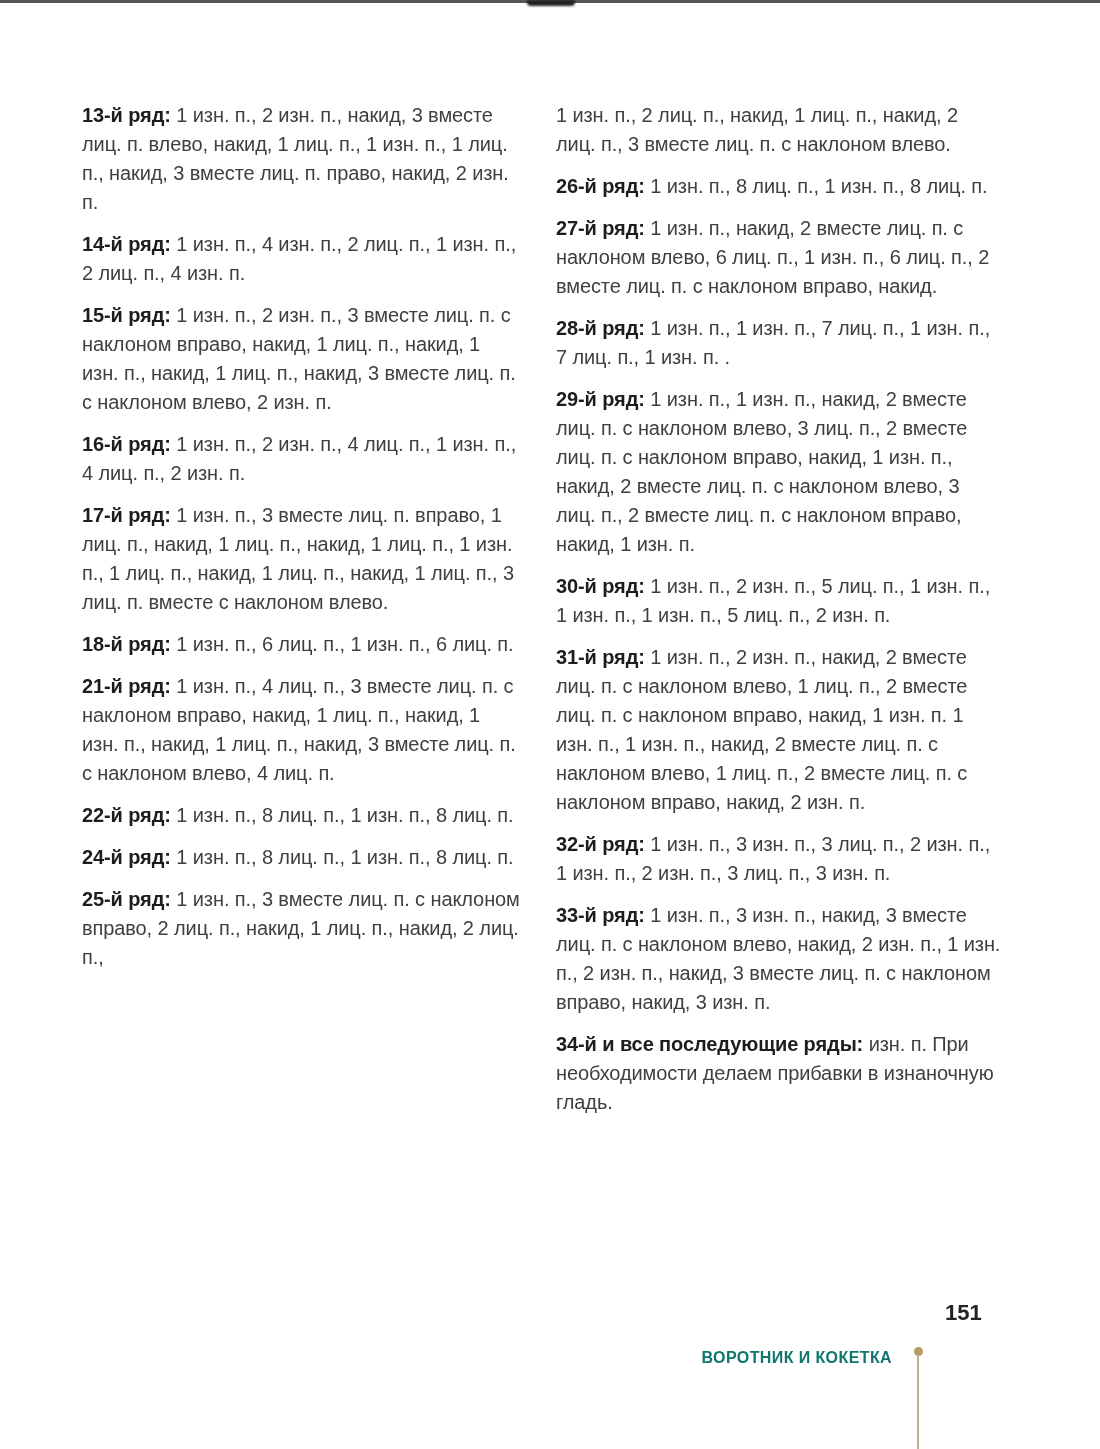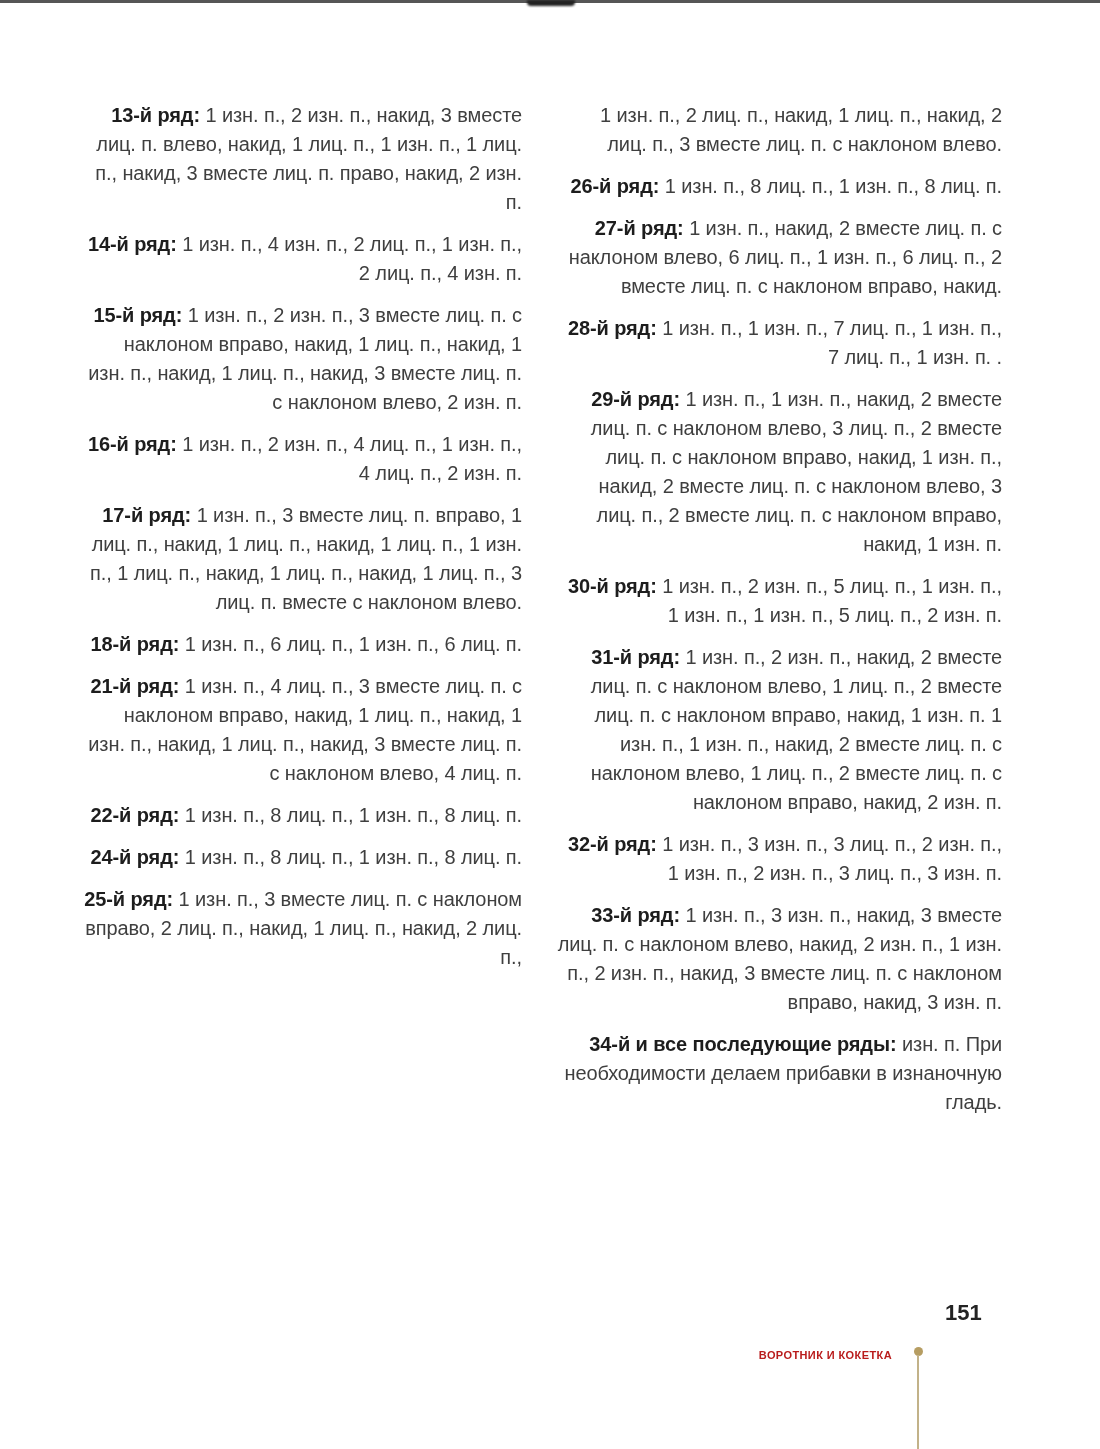--- a/index.html
+++ b/index.html
@@ -17,29 +17,29 @@
     background:#222;border-radius:0 0 4px 4px;filter:blur(1px);
   }
   .content{
     position:absolute;top:101px;left:82px;
     display:flex;gap:34px;
   }
   .col{
     width:440px;
     font-size:20px;line-height:29px;letter-spacing:-0.1px;
     color:var(--body,#3f3f3f);
-    text-align:right;
+    text-align:left;
   }
   .col-right{width:446px;}
   .para{margin:0 0 13px 0;}
   .row-label{font-weight:bold;color:#1d1d1d;}
   .footer-title{
     position:absolute;top:1349px;right:208px;
-    font-size:11px;font-weight:bold;letter-spacing:0.4px;
-    color:#b91c1c;white-space:nowrap;
+    font-size:16px;font-weight:bold;letter-spacing:0.4px;
+    color:#0f766e;white-space:nowrap;
   }
   .pin-dot{
     position:absolute;top:1347px;left:914px;
     width:9px;height:9px;border-radius:50%;
     background:var(--pin,#b69d62);
   }
   .pin-line{
     position:absolute;top:1355px;left:917px;
     width:2px;height:94px;
     background:var(--accent,#c2b289);

